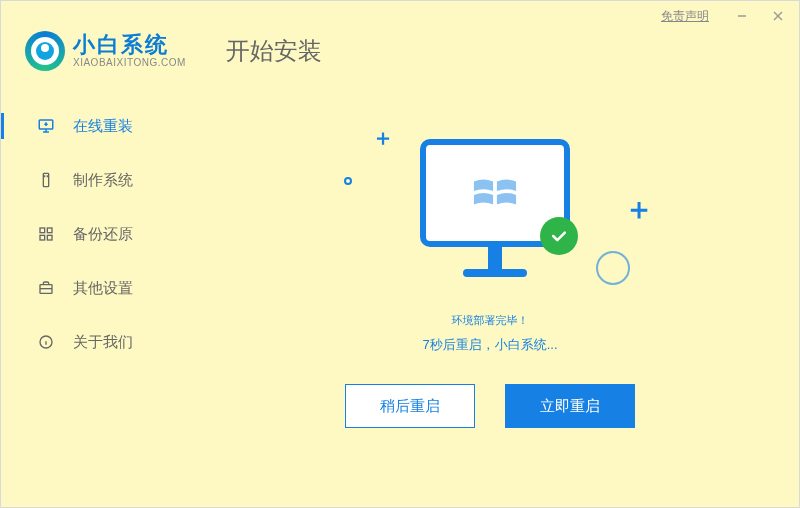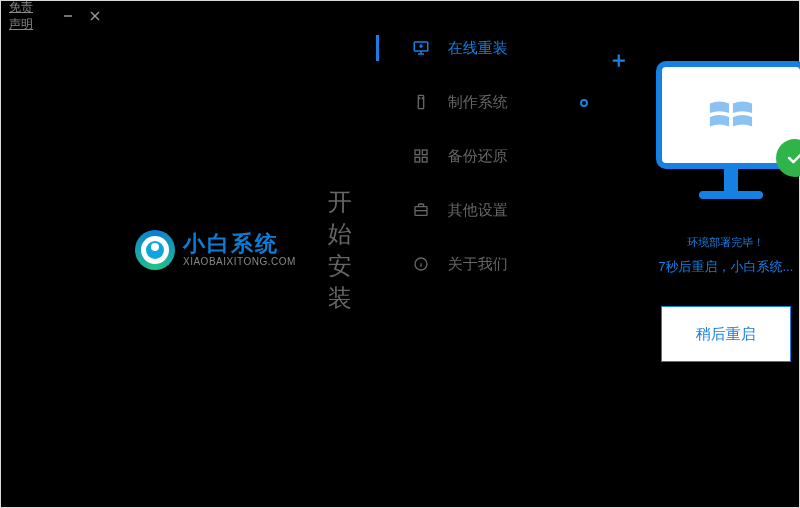--- a/index.html
+++ b/index.html
@@ -8,25 +8,25 @@
   background: #f0f0f0;
   display: flex;
   align-items: center;
   justify-content: center;
   width: 800px;
   height: 508px;
 }
 .window {
   width: 800px;
   height: 508px;
-  background: #000000;
+  background: #fef9c3;
   border: 1px solid #d9d9d9;
   position: relative;
   display: flex;
-  flex-direction: row;
+  flex-direction: column;
 }
 .titlebar {
   height: 30px;
   display: flex;
   justify-content: flex-end;
   align-items: center;
   padding: 0 8px;
   gap: 10px;
 }
 .titlebar-link {
@@ -43,21 +43,21 @@
   align-items: center;
   justify-content: center;
   color: #999;
   cursor: pointer;
   font-size: 14px;
 }
 .header {
   display: flex;
   align-items: center;
   padding: 0 24px 8px 24px;
-  gap: 8px;
+  gap: 16px;
 }
 .logo-wrap {
   display: flex;
   align-items: center;
   gap: 8px;
 }
 .logo-circle {
   width: 40px;
   height: 40px;
   border-radius: 50%;
@@ -241,21 +241,21 @@
   font-size: 13px;
   margin-top: 8px;
 }
 .actions {
   display: flex;
   gap: 30px;
   margin-top: 30px;
 }
 .btn {
   width: 130px;
-  height: 56px;
+  height: 44px;
   font-size: 15px;
   display: flex;
   align-items: center;
   justify-content: center;
   cursor: pointer;
   border: 1px solid #1680e4;
 }
 .btn.outline {
   background: #fff;
   color: #1680e4;
@@ -383,17 +383,18 @@
           <div class="stand"></div>
           <div class="base"></div>
         </div>
       </div>
 
       <div class="status-title">环境部署完毕！</div>
       <div class="status-sub">7秒后重启，小白系统...</div>
 
       <div class="actions">
         <div class="btn outline">稍后重启</div>
+        <div class="btn primary">立即重启</div>
       </div>
     </div>
   </div>
 
 </div>
 
 </body></html>

